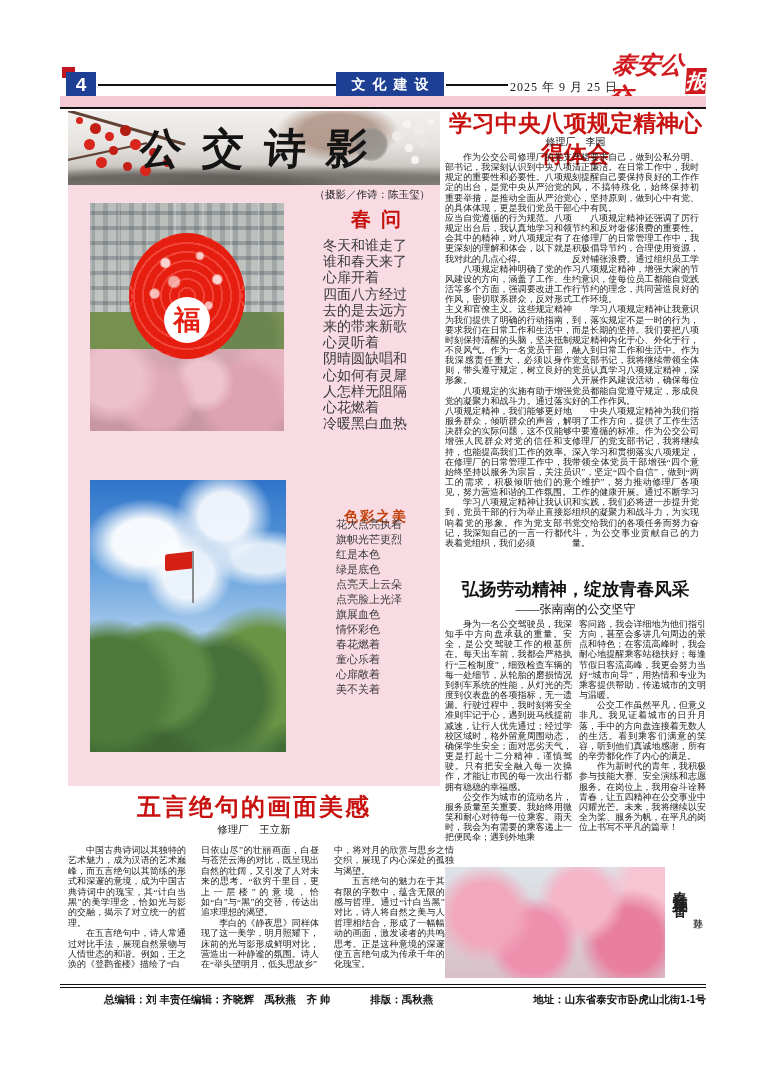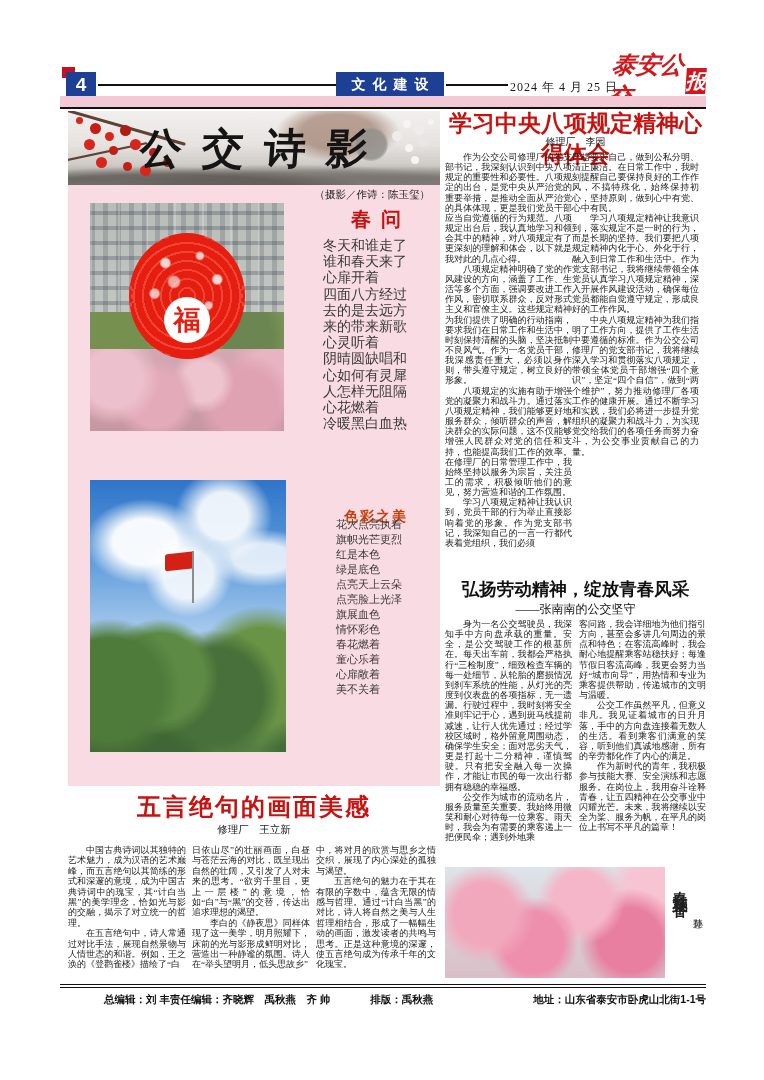--- a/index.html
+++ b/index.html
@@ -122,21 +122,21 @@
   .poem1-lines{left:323px;top:238px;width:114px;font-size:14px;line-height:16.2px;color:#3a3a3a;}
   .poem2-title{left:318px;top:480px;width:116px;text-align:center;color:#c2410c;
      font-weight:bold;font-size:14px;letter-spacing:2px;font-family:"Liberation Sans",sans-serif;margin-top:28px;}
   .poem2-lines{left:336px;top:517px;width:114px;font-size:11px;line-height:15px;color:#3a3a3a;}
   
   .art-title-red{color:#c8120f;font-weight:bold;font-family:"Liberation Sans",sans-serif;text-align:center;}
   .wuyan-title{left:68px;top:791px;width:372px;font-size:24px;letter-spacing:2px;}
   .wuyan-byline{left:68px;top:823px;width:372px;text-align:center;font-size:10.5px;color:#222;
      font-family:"Liberation Sans",sans-serif;}
   .wuyan-body{left:68px;top:845px;width:372px;height:133px;display:grid;
-     grid-template-columns:118px 118px 120px;column-gap:6px;}
+     grid-template-columns:118px 118px 120px;column-gap:15px;}
   .col{overflow:hidden;}
   .col p{margin:0;font-size:9px;line-height:10.4px;text-align:justify;text-indent:2em;}
   .col p.cont{text-indent:0;}
   .bx-title{left:445px;top:108px;width:261px;font-size:23px;letter-spacing:0px;}
   .bx-byline{left:445px;top:135px;width:261px;text-align:center;font-size:10px;color:#222;
      font-family:"Liberation Sans",sans-serif;}
   .bx-colA{left:445px;top:152px;width:127px;height:424px;}
   .bx-colB{left:572px;top:152px;width:127px;height:424px;}
   .bx-colA p,.bx-colB p,.ld-colA p,.ld-colB p{margin:0;font-size:9px;line-height:10.15px;
      text-align:justify;text-indent:2em;}
@@ -164,21 +164,21 @@
 </head>
 <body>
 
 <div class="page">
 
   <div class="abs red-chip"></div>
   <div class="abs num-box">4</div>
   <div class="abs hline1"></div>
   <div class="abs section-box">文化建设</div>
   <div class="abs hline2"></div>
-  <div class="abs date">2024 年 4 月 25 日</div>
+  <div class="abs date">2025 年 9 月 25 日</div>
   <div class="abs masthead">
     <span class="m-txt">泰安公交</span>
     <span class="m-box">报</span>
   </div>
   <div class="abs pink-band"></div>
   <div class="abs top-rule"></div>
 
   <div class="abs pink-panel"></div>
 
   <div class="abs banner">
@@ -261,20 +261,21 @@
   <div class="abs art-title-red bx-title">学习中央八项规定精神心得体会</div>
   <div class="abs bx-byline">修理厂　李园</div>
   <div class="abs col bx-colA">
     <p>作为公交公司修理厂的党支部书记，我深刻认识到中央八项规定的重要性和必要性。八项规定的出台，是党中央从严治党的重要举措，是推动全面从严治党的具体体现，更是我们党员干部应当自觉遵循的行为规范。八项规定出台后，我认真地学习和领会其中的精神，对八项规定有了更深刻的理解和体会，以下就是我对此的几点心得。</p>
     <p>八项规定精神明确了党的作风建设的方向，涵盖了工作、生活等多个方面，强调要改进工作作风，密切联系群众，反对形式主义和官僚主义。这些规定精神为我们提供了明确的行动指南，要求我们在日常工作和生活中，时刻保持清醒的头脑，坚决抵制不良风气。作为一名党员干部，我深感责任重大，必须以身作则，带头遵守规定，树立良好的形象。</p>
     <p>八项规定的实施有助于增强党的凝聚力和战斗力。通过落实八项规定精神，我们能够更好地服务群众，倾听群众的声音，解决群众的实际问题，这不仅能够增强人民群众对党的信任和支持，也能提高我们工作的效率。在修理厂的日常管理工作中，我始终坚持以服务为宗旨，关注员工的需求，积极倾听他们的意见，努力营造和谐的工作氛围。</p>
     <p>学习八项规定精神让我认识到，党员干部的行为举止直接影响着党的形象。作为党支部书记，我深知自己的一言一行都代表着党组织，我们必须</p>
   </div>
   <div class="abs col bx-colB">
     <p class="cont">严格要求自己，做到公私分明、清正廉洁。在日常工作中，我时刻提醒自己要保持良好的工作作风，不搞特殊化，始终保持初心，坚持原则，做到心中有党、心中有民。</p>
+    <p>八项规定精神还强调了厉行节约和反对奢侈浪费的重要性。在修理厂的日常管理工作中，我积极倡导节约，合理使用资源，反对铺张浪费。通过组织员工学习八项规定精神，增强大家的节约意识，使每位员工都能自觉践行节约的理念，共同营造良好的工作环境。</p>
     <p>学习八项规定精神让我意识到，落实规定不是一时的行为，而是长期的坚持。我们要把八项规定精神内化于心、外化于行，融入到日常工作和生活中。作为党支部书记，我将继续带领全体党员认真学习八项规定精神，深入开展作风建设活动，确保每位党员都能自觉遵守规定，形成良好的工作作风。</p>
     <p>中央八项规定精神为我们指明了工作方向，提供了工作生活中要遵循的标准。作为公交公司修理厂的党支部书记，我将继续深入学习和贯彻落实八项规定，带领全体党员干部增强“四个意识”，坚定“四个自信”，做到“两个维护”，努力推动修理厂各项工作的健康开展。通过不断学习和实践，我们必将进一步提升党组织的凝聚力和战斗力，为实现党交给我们的各项任务而努力奋斗，为公交事业贡献自己的力量。</p>
   </div>
 
   <div class="abs ld-title">弘扬劳动精神，绽放青春风采</div>
   <div class="abs ld-subtitle">——张南南的公交坚守</div>
   <div class="abs col ld-colA">
     <p>身为一名公交驾驶员，我深知手中方向盘承载的重量。安全，是公交驾驶工作的根基所在。每天出车前，我都会严格执行“三检制度”，细致检查车辆的每一处细节，从轮胎的磨损情况到刹车系统的性能，从灯光的亮度到仪表盘的各项指标，无一遗漏。行驶过程中，我时刻将安全准则牢记于心，遇到斑马线提前减速，让行人优先通过；经过学校区域时，格外留意周围动态，确保学生安全；面对恶劣天气，更是打起十二分精神，谨慎驾驶。只有把安全融入每一次操作，才能让市民的每一次出行都拥有稳稳的幸福感。</p>
     <p>公交作为城市的流动名片，服务质量至关重要。我始终用微笑和耐心对待每一位乘客。雨天时，我会为有需要的乘客递上一把便民伞；遇到外地乘</p>
   </div>

